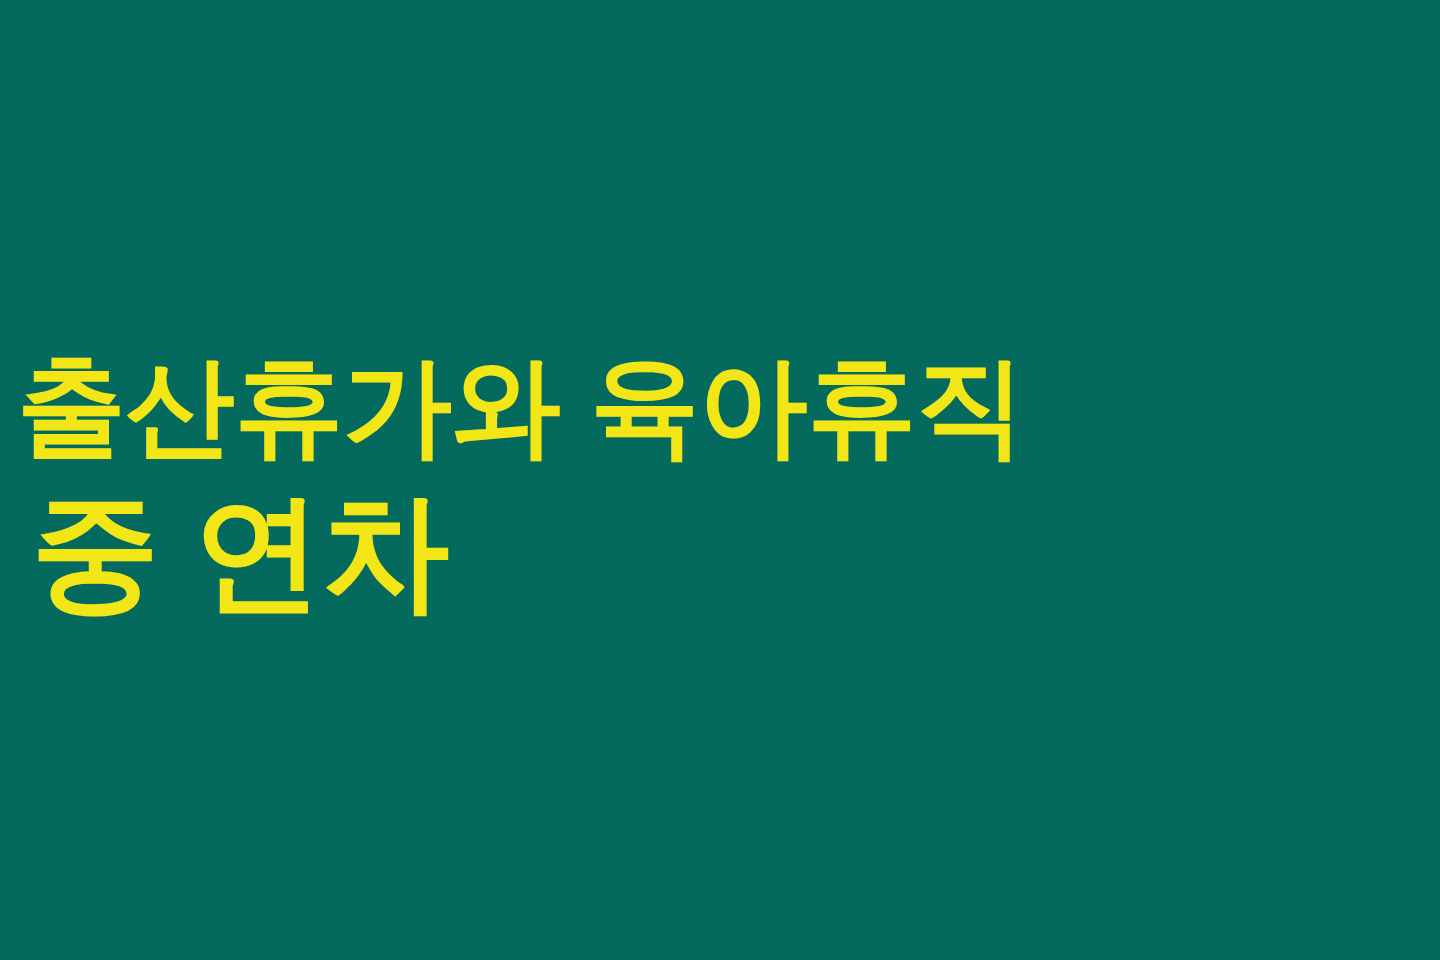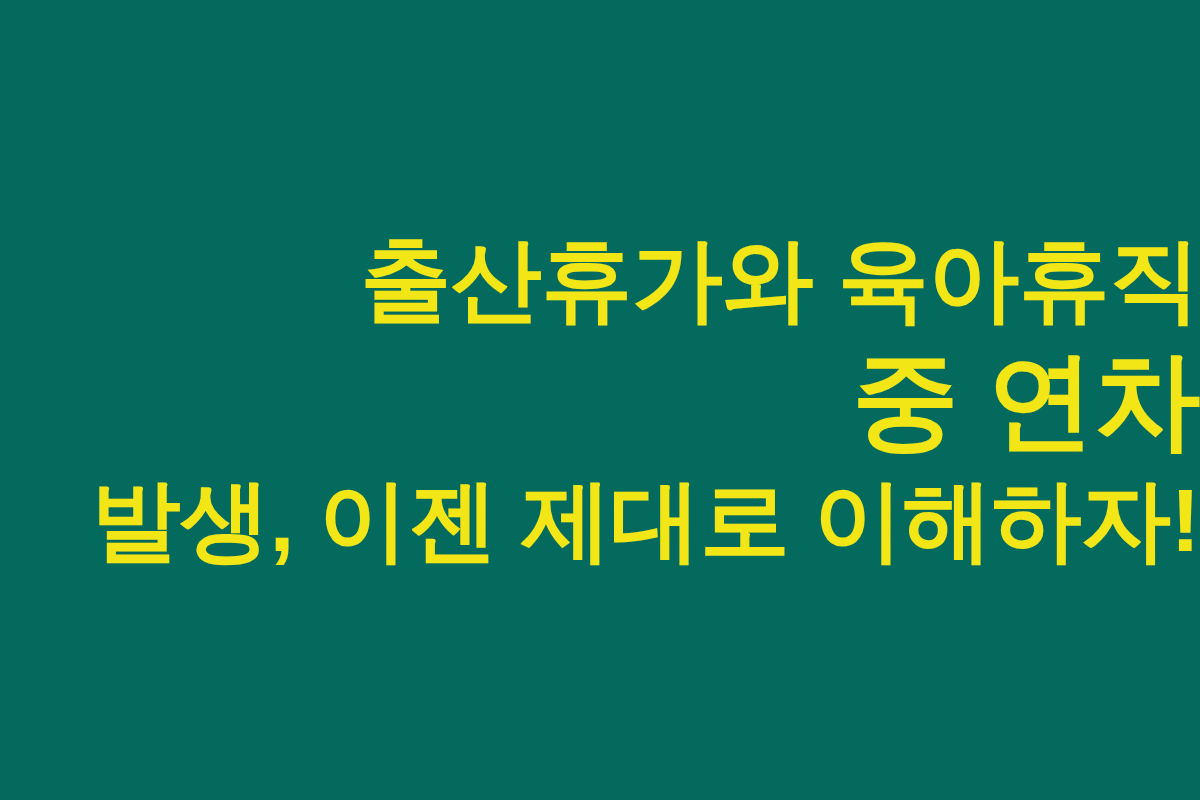--- a/index.html
+++ b/index.html
@@ -21,28 +21,28 @@
     box-sizing: border-box;
     display: flex;
     align-items: center;
     justify-content: center;
     background: #056A5E;
   }
 
   #headline {
     display: block;
     width: 100%;
-    text-align: right;
+    text-align: left;
     color: #F2E617;
     font-weight: 700;
     line-height: 120px;
     letter-spacing: -0.5px;
     white-space: nowrap;
     -webkit-font-smoothing: antialiased;
-    margin: 0;
+    margin: 14px;
     padding: 0;
   }
 
   .hl-line {
     display: block;
     white-space: nowrap;
   }
 
   
   .hl-line-1 {
@@ -61,17 +61,16 @@
 <body>
 
 <div id="banner" style="background: rgb(5, 106, 94);">
 
   <h1 id="headline" style="color: rgb(242, 230, 23);">
 
     <span class="hl-line hl-line-1" style="font-size: 91.0773px;">출산휴가와 육아휴직</span>
 
     <span class="hl-line hl-line-2" style="font-size: 106.778px; padding-left: 12px;">중 연차</span>
 
-    <span class="hl-line hl-line-3" style="font-size: 89.7597px;">발생, 이젠 제대로 이해하자!</span>
 
   </h1>
 
 </div>
 
 </body></html>

